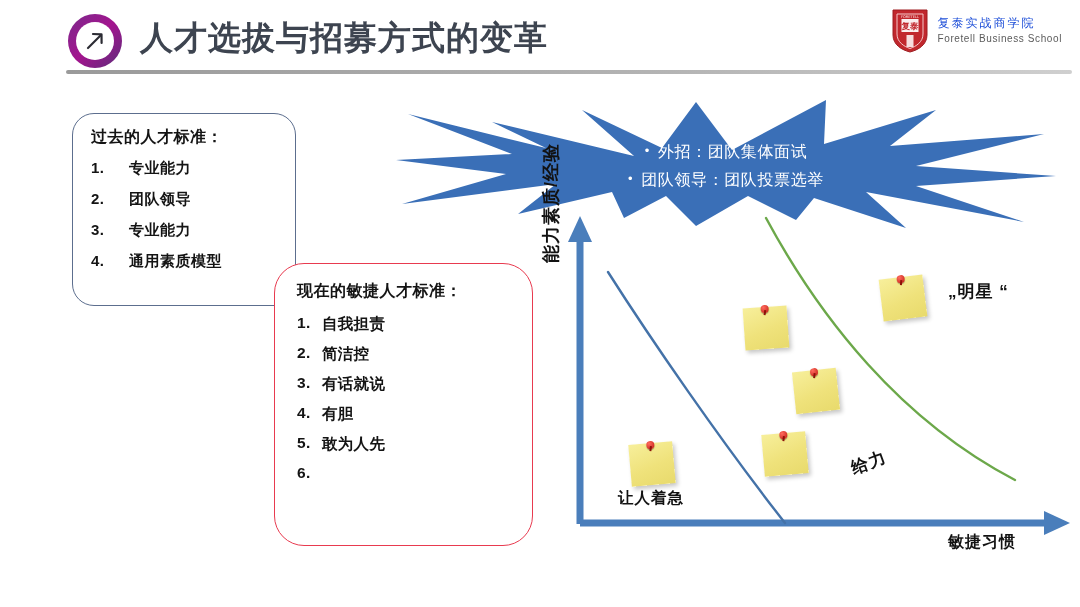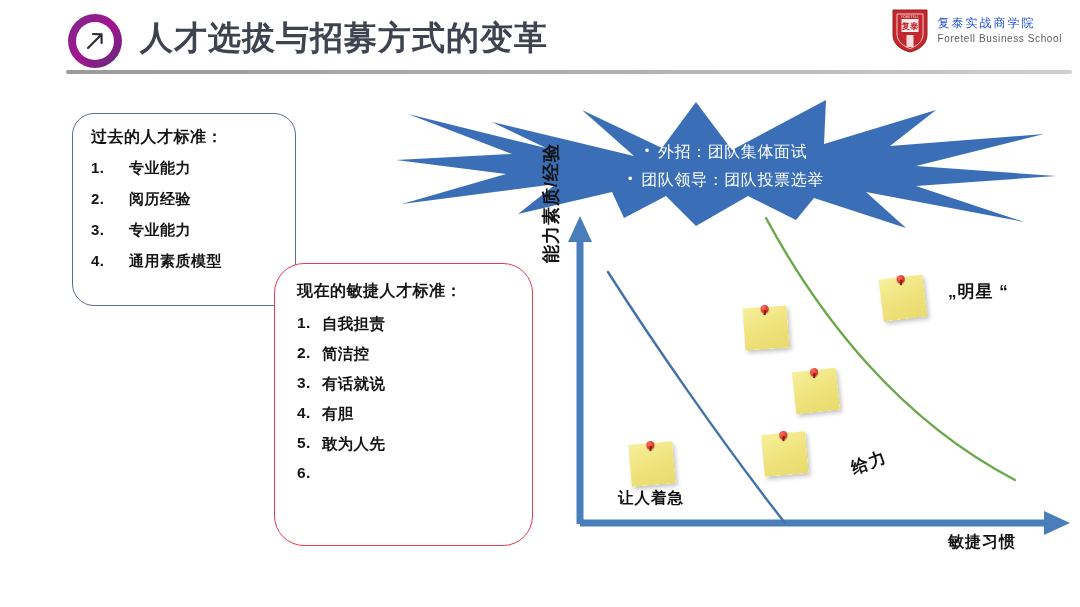--- a/index.html
+++ b/index.html
@@ -154,21 +154,21 @@
 
   <div class="box-past">
     <div class="bx-title">过去的人才标准：</div>
     <ol>
       <li>
         <span class="num">1.</span>
         <span>专业能力</span>
       </li>
       <li>
         <span class="num">2.</span>
-        <span>阅历经验</span>
+        <span>团队领导</span>
       </li>
       <li>
         <span class="num">3.</span>
         <span>专业能力</span>
       </li>
       <li>
         <span class="num">4.</span>
         <span>通用素质模型</span>
       </li>
     </ol>

